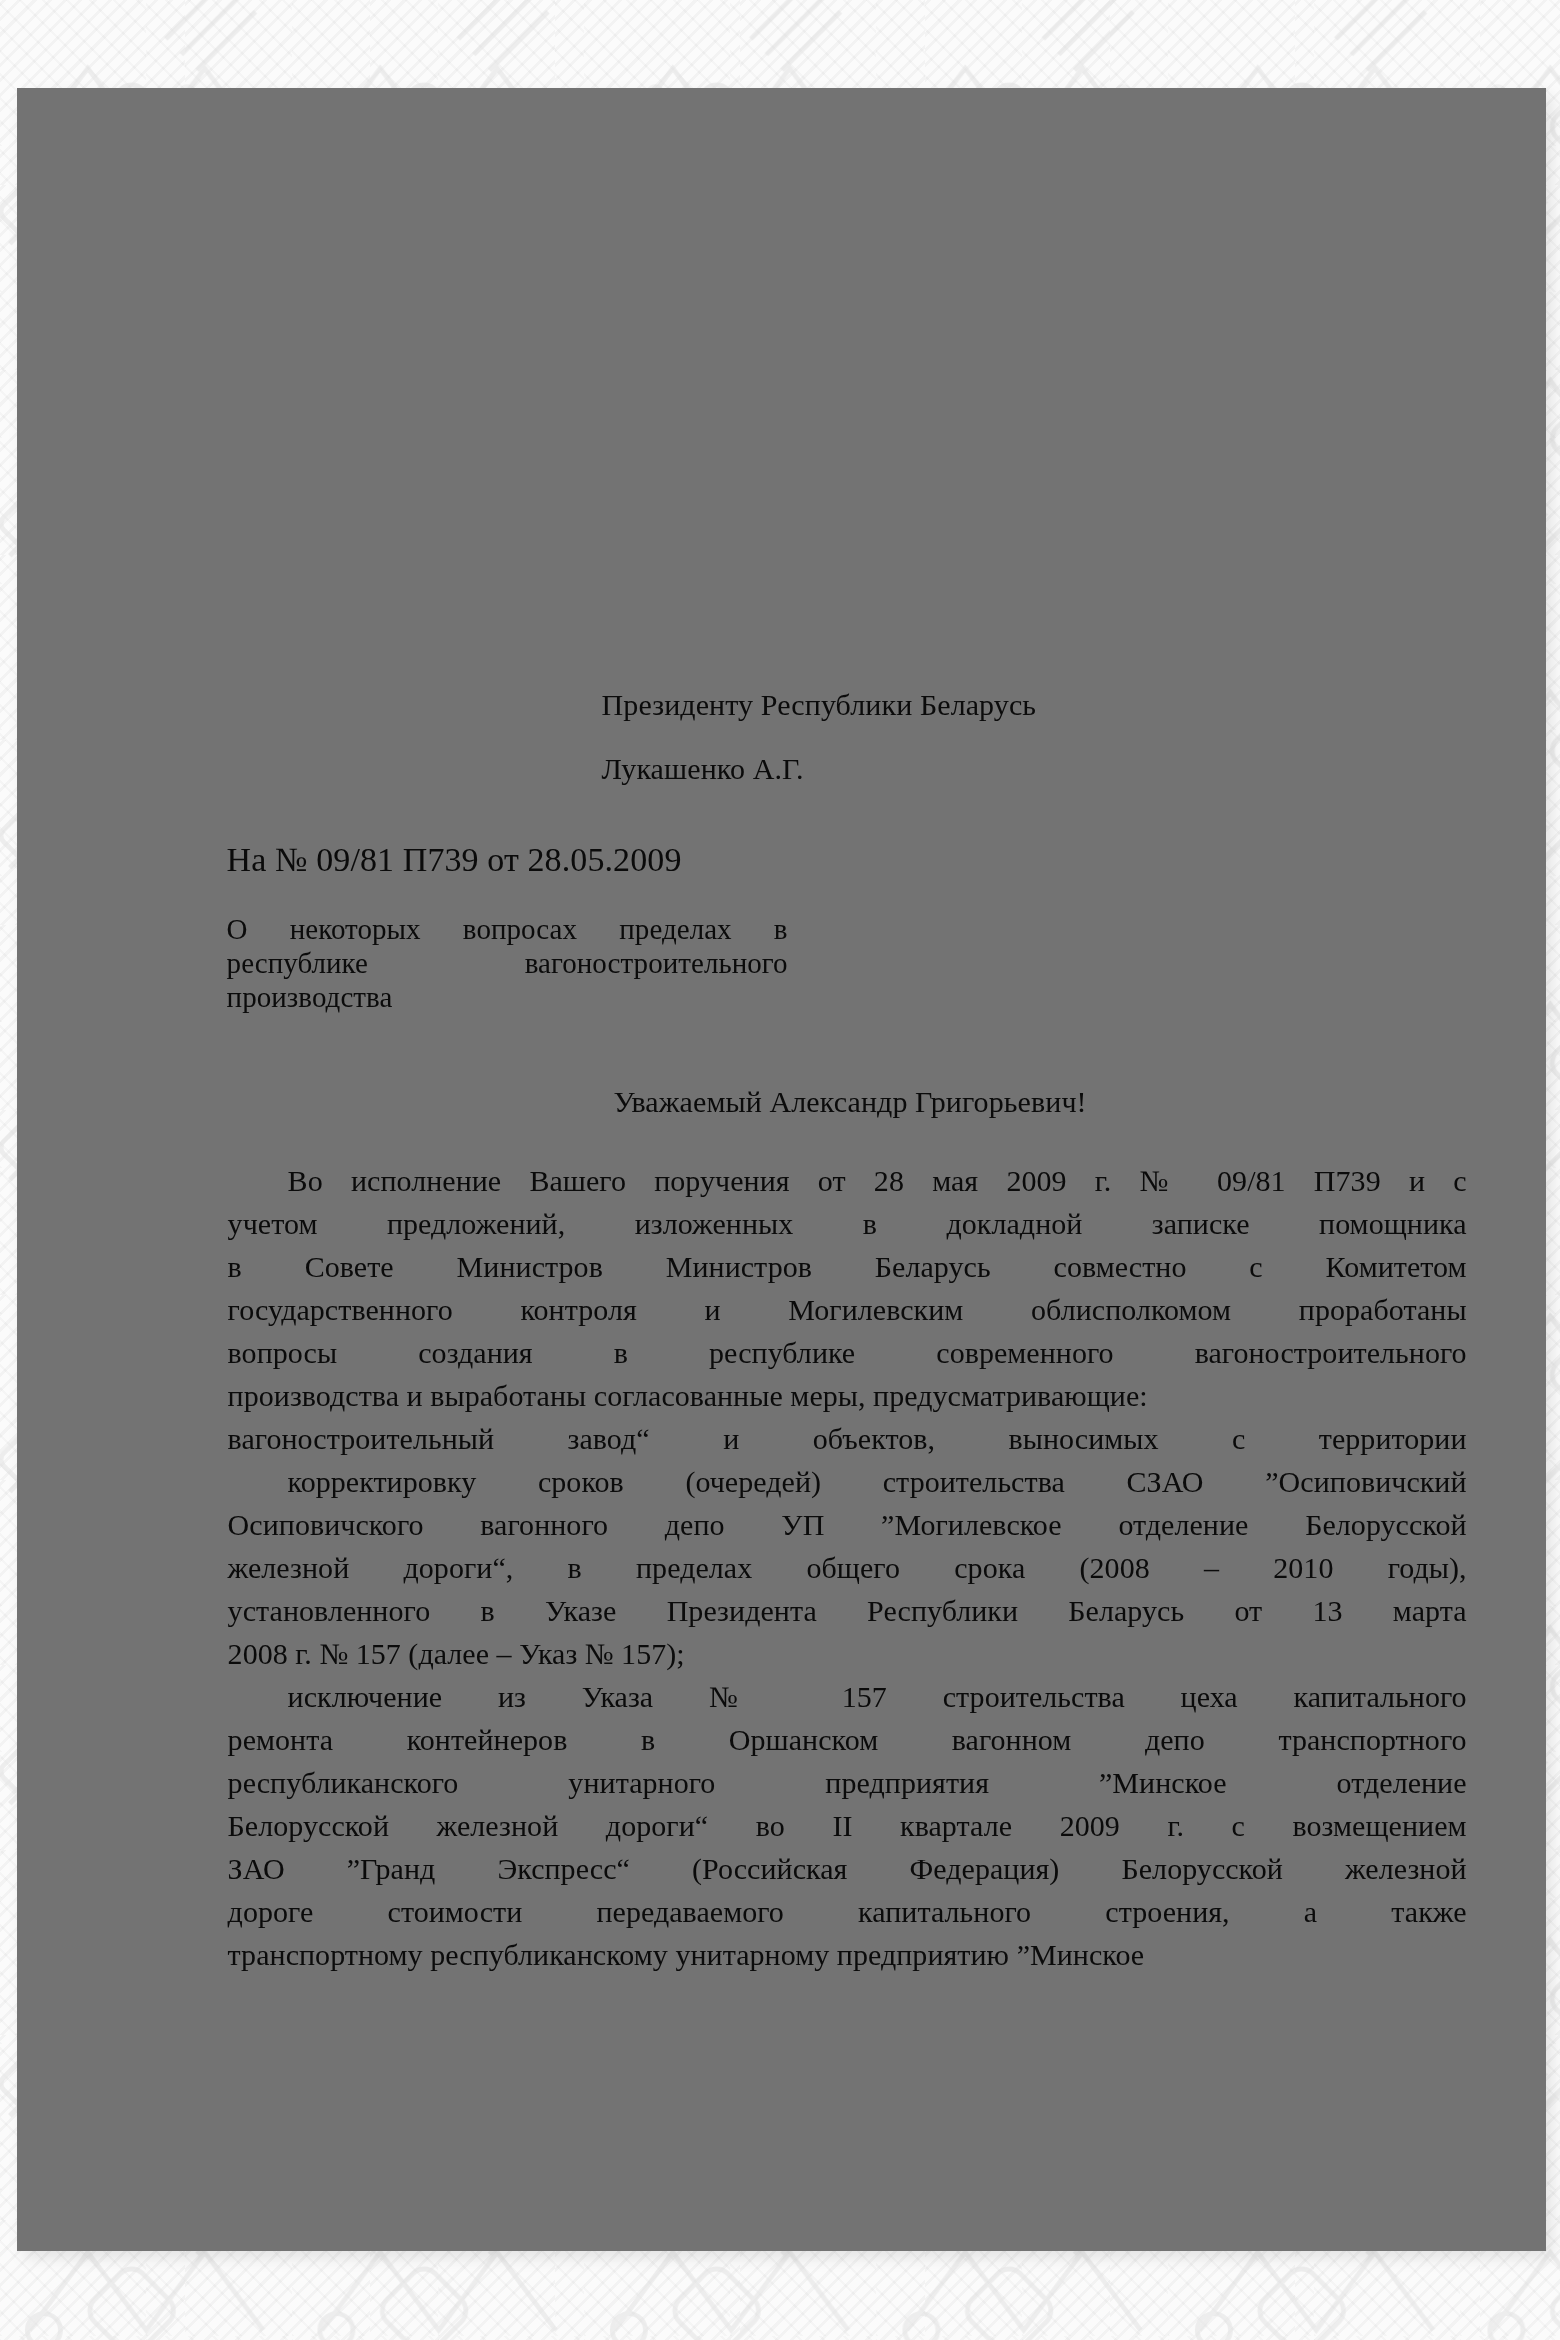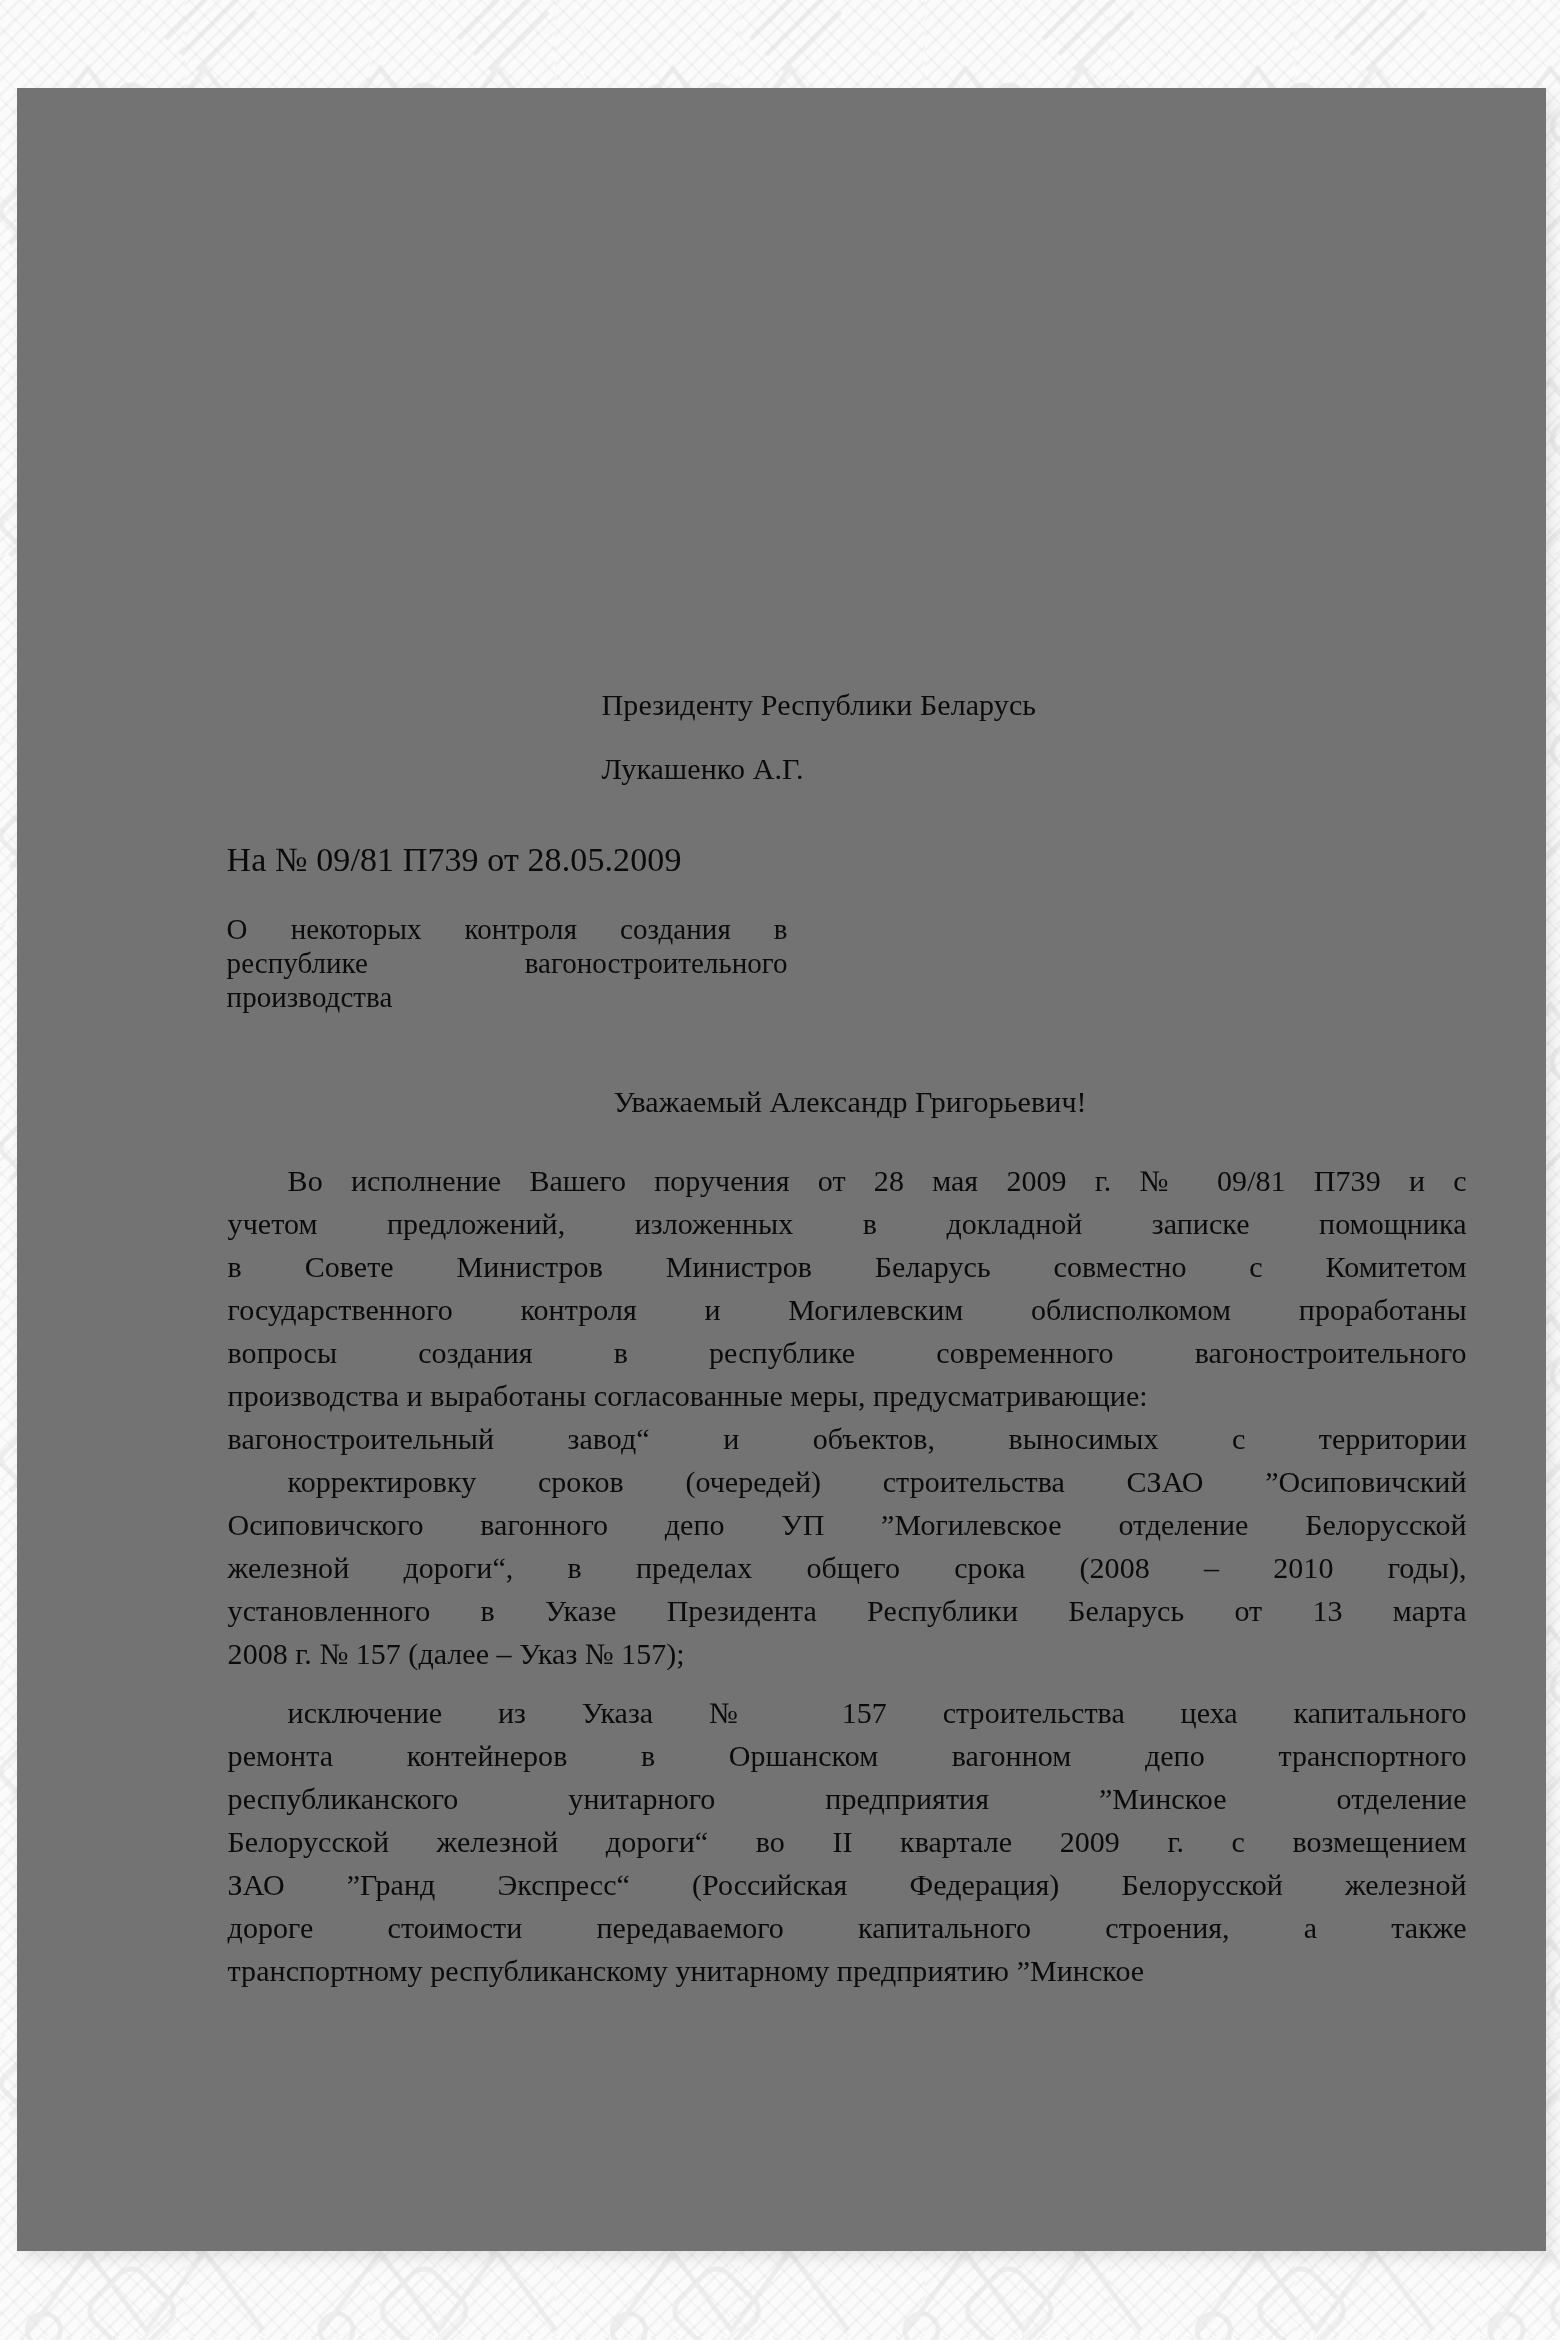--- a/index.html
+++ b/index.html
@@ -163,21 +163,21 @@
   <div class="doc-body">
 
     <div class="addressee-block">
       <div>Президенту Республики Беларусь</div>
       <div>Лукашенко А.Г.</div>
     </div>
 
     <div class="reference-line">На № 09/81 П739 от 28.05.2009</div>
 
     <div class="subject-block">
-      <span class="subject-line spread">О некоторых контроля создания в</span>
+      <span class="subject-line spread">О некоторых вопросах пределах в</span>
       <span class="subject-line spread">республике вагоностроительного</span>
       <span class="subject-line">производства</span>
     </div>
 
     <div class="salutation">Уважаемый Александр Григорьевич!</div>
 
     <div class="body-text" id="body-text">
         <p style="text-indent: 0px;">
           <span class="ln indented">Во исполнение Вашего поручения от 28 мая 2009 г. № 09/81 П739 и с</span>
           <span class="ln">учетом предложений, изложенных в докладной записке помощника</span>
@@ -187,21 +187,21 @@
           <span class="ln last">производства и выработаны согласованные меры, предусматривающие:</span>
         </p>
         <p style="text-indent: 0px;">
           <span class="ln">вагоностроительный завод“ и объектов, выносимых с территории</span>
           <span class="ln indented">корректировку сроков (очередей) строительства СЗАО ”Осиповичский</span>
           <span class="ln">Осиповичского вагонного депо УП ”Могилевское отделение Белорусской</span>
           <span class="ln">железной дороги“, в пределах общего срока (2008 – 2010 годы),</span>
           <span class="ln">установленного в Указе Президента Республики Беларусь от 13 марта</span>
           <span class="ln last">2008 г. № 157 (далее – Указ № 157);</span>
         </p>
-        <p style="text-indent: 0px; margin-top: 16px;">
+        <p style="text-indent: 0px;">
           <span class="ln indented">исключение из Указа № 157 строительства цеха капитального</span>
           <span class="ln">ремонта контейнеров в Оршанском вагонном депо транспортного</span>
           <span class="ln">республиканского унитарного предприятия ”Минское отделение</span>
           <span class="ln">Белорусской железной дороги“ во II квартале 2009 г. с возмещением</span>
           <span class="ln">ЗАО ”Гранд Экспресс“ (Российская Федерация) Белорусской железной</span>
           <span class="ln">дороге стоимости передаваемого капитального строения, а также</span>
           <span class="ln last">транспортному республиканскому унитарному предприятию ”Минское</span>
         </p>
       </div>
 

